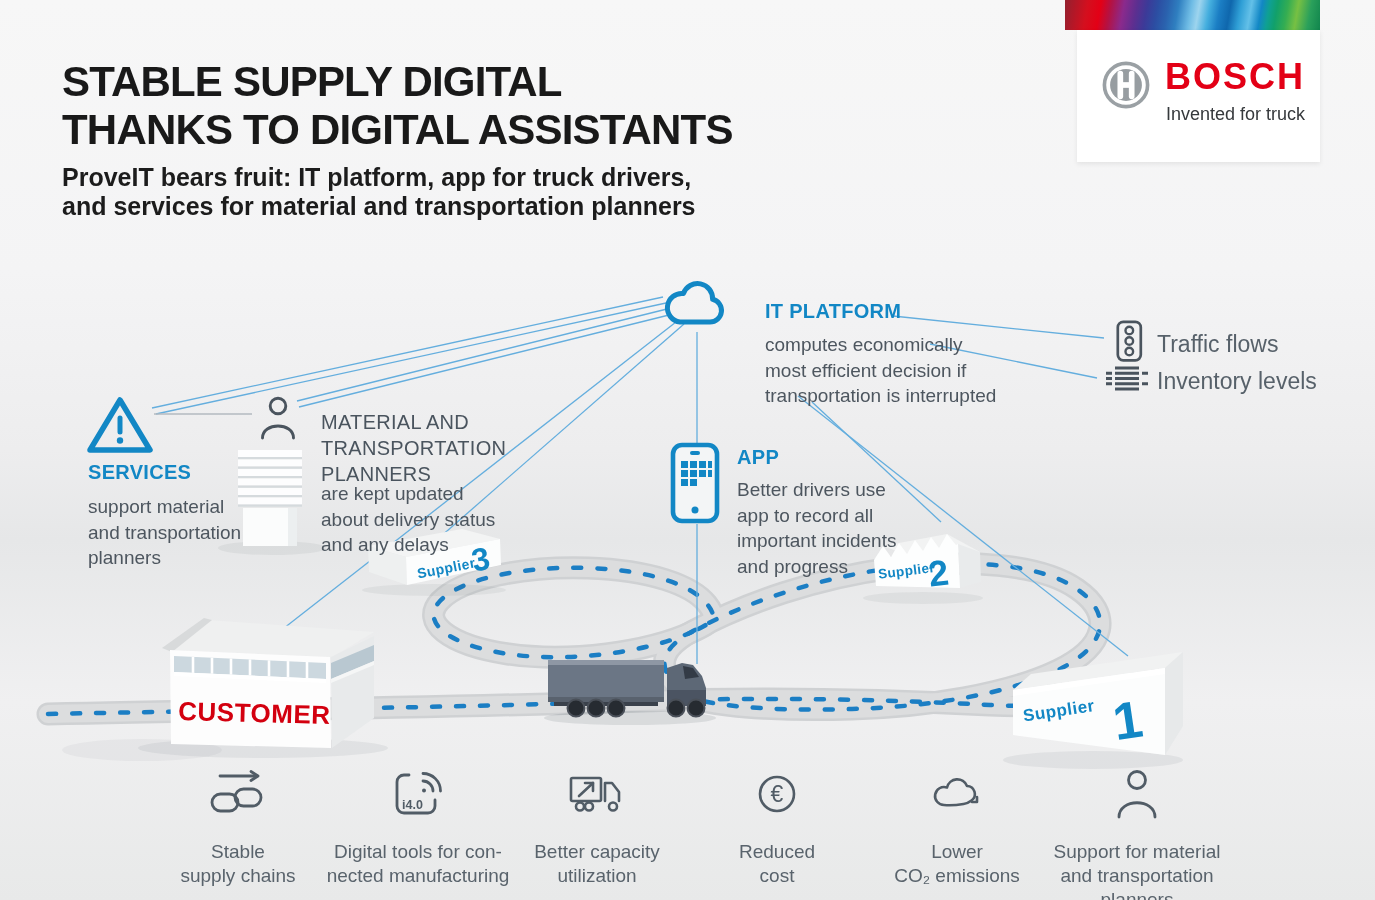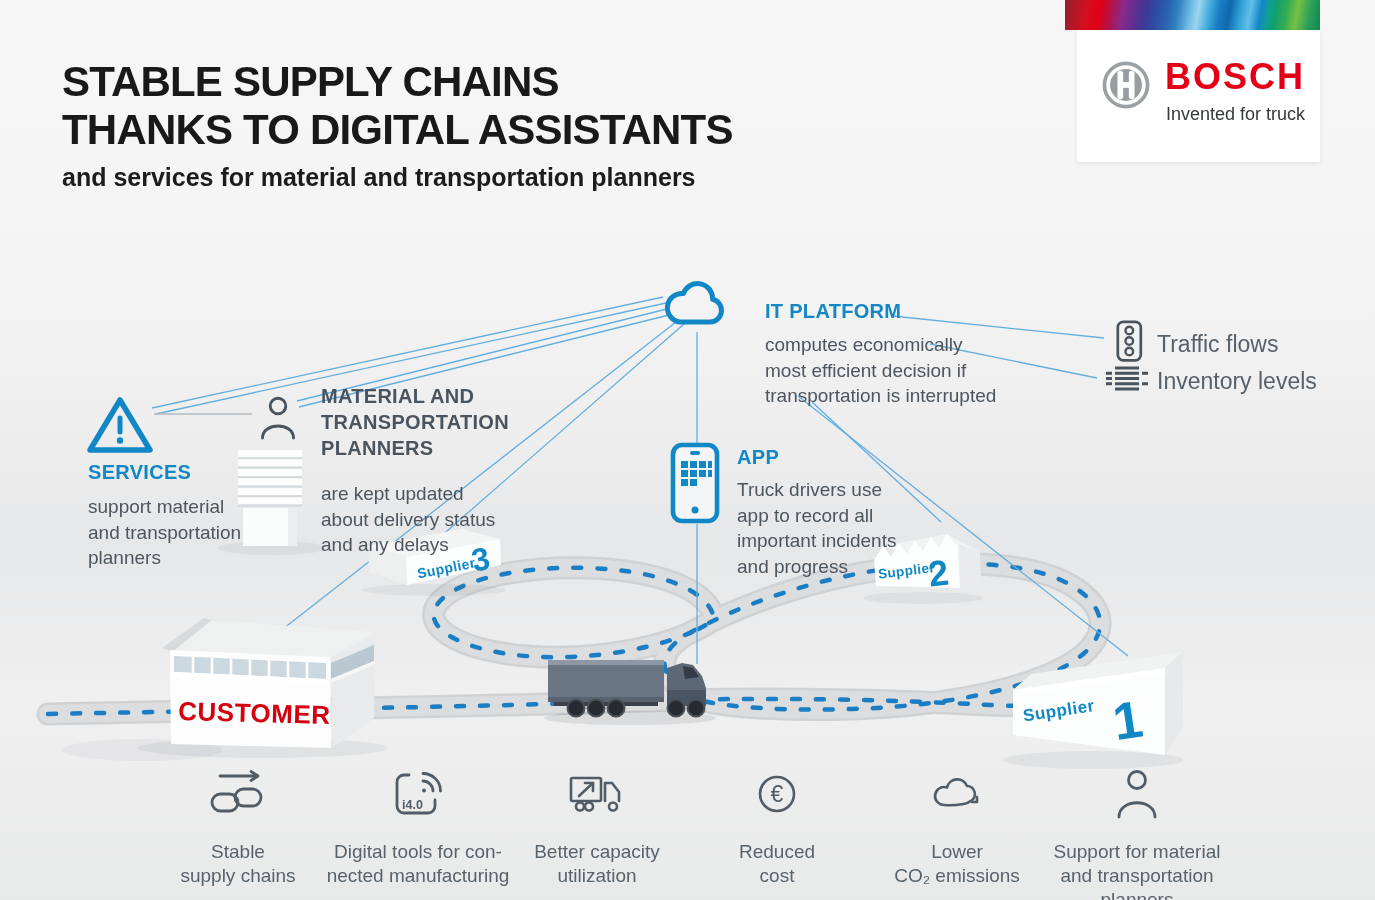--- a/index.html
+++ b/index.html
@@ -26,21 +26,21 @@
   .brand-tagline{position:absolute;left:89px;top:74px;font-size:18px;color:#36393c;}
   
   .nlabel{font-size:20px;font-weight:700;color:#1287c5;letter-spacing:0.3px;}
   .nbody{font-size:19px;line-height:25.5px;color:#4d565f;}
   .node-it{left:737px;top:300px;margin-left:28px;}
   .node-it .nbody{margin-top:9px;}
   .node-app{left:737px;top:446px;}
   .node-app .nbody{margin-top:8px;}
   .node-services{left:88px;top:461px;}
   .node-services .nbody{margin-top:10px;}
-  .planners-title{left:321px;top:383px;font-size:20px;line-height:26px;font-weight:700;color:#4a545e;letter-spacing:0.3px;}
+  .planners-title{left:321px;top:409px;font-size:20px;line-height:26px;font-weight:400;color:#4a545e;letter-spacing:0.3px;}
   .planners-body{left:321px;top:481px;}
   .side-label{font-size:23px;color:#57616a;}
   
   .benefit{top:768px;width:190px;text-align:center;}
   .b-icon{height:52px;display:flex;align-items:center;justify-content:center;}
   .b-label{margin-top:20px;font-size:19px;line-height:24px;color:#59636c;}
 </style>
 </head>
 <body>
 
@@ -172,24 +172,25 @@
         <circle cx="30" cy="60" r="8.5"></circle>
           <circle cx="50" cy="60" r="8.5"></circle>
           <circle cx="70" cy="60" r="8.5"></circle>
         <circle cx="130" cy="60" r="8.5"></circle>
           <circle cx="150" cy="60" r="8.5"></circle>
       </g>
     </g>
   </svg>
 
   <div class="abs title">
-    <div>STABLE SUPPLY CHAINS</div>
+    <div>STABLE SUPPLY DIGITAL</div>
     <div>THANKS TO DIGITAL ASSISTANTS</div>
   </div>
   <div class="abs subtitle">
+    <div>ProveIT bears fruit: IT platform, app for truck drivers,</div>
     <div>and services for material and transportation planners</div>
   </div>
 
   <div class="abs brand">
     <div class="brand-stripe"></div>
     <div class="brand-card">
       <svg style="position:absolute;left:24px;top:30px" width="50" height="50" viewBox="0 0 44 44">
         <circle cx="22" cy="22" r="19" fill="none" stroke="#9aa0a4" stroke-width="3.2"></circle>
         <circle cx="22" cy="22" r="14" fill="#979da1"></circle>
         <rect x="14.5" y="9.5" width="5" height="25" rx="2.5" fill="#ffffff"></rect>
@@ -226,21 +227,21 @@
         <rect x="29" y="28" width="7" height="7"></rect>
         <rect x="38" y="28" width="4" height="7"></rect>
       <rect x="11" y="37" width="7" height="7"></rect>
         <rect x="20" y="37" width="7" height="7"></rect>
       <circle cx="25" cy="68" r="3.5"></circle>
     </g>
   </svg>
   <div class="abs node-app">
     <div class="nlabel">APP</div>
     <div class="nbody">
-      <div>Truck drivers use</div>
+      <div>Better drivers use</div>
       <div>app to record all</div>
       <div>important incidents</div>
       <div>and progress</div>
     </div>
   </div>
 
   <svg class="abs" style="left:86px;top:394px" width="68" height="62" viewBox="0 0 68 62">
     <path d="M34 6 L64 56 H4 Z" fill="none" stroke="#1287c5" stroke-width="5.5" stroke-linejoin="round"></path>
     <path d="M34 24 V38" stroke="#1287c5" stroke-width="5" stroke-linecap="round"></path>
     <circle cx="34" cy="46.5" r="3.2" fill="#1287c5"></circle>

